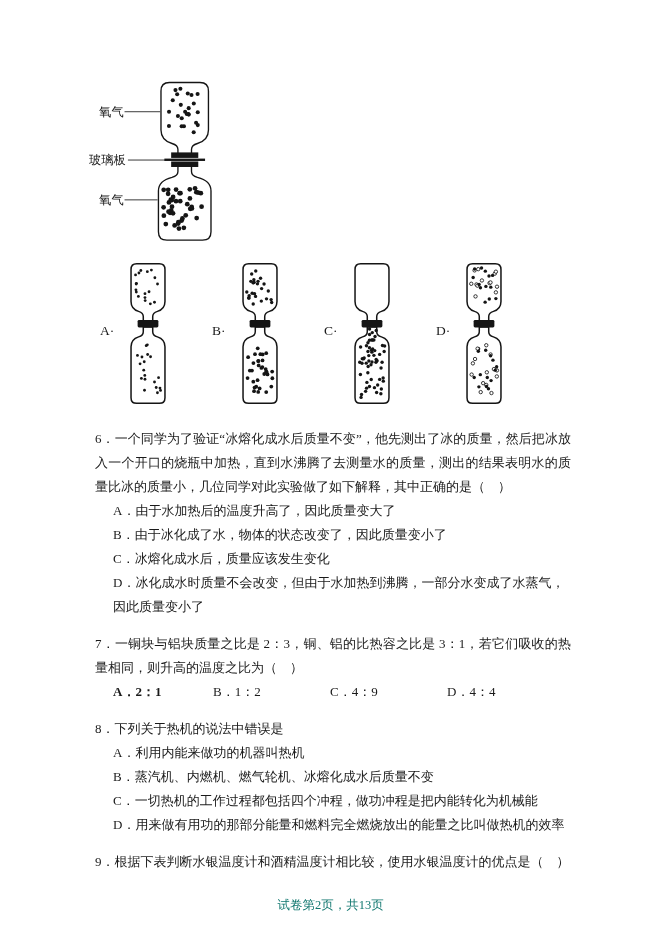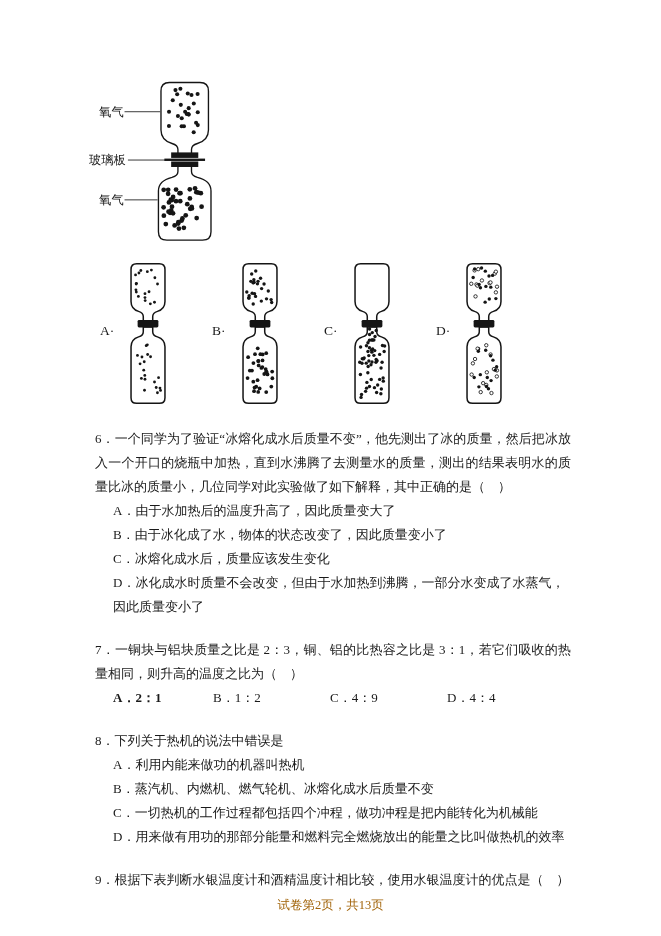--- a/index.html
+++ b/index.html
@@ -14,30 +14,30 @@
   .main-diagram { margin-left:70px; }
   .main-diagram svg text { font-size:14.5px; fill:#151515; font-family:inherit; }
   .flask-outline { fill:none; stroke:#151515; stroke-width:1.6; }
   .pointer-line { stroke:#151515; stroke-width:1; }
 
   .options-row { display:flex; align-items:center; margin-left:100px; margin-top:4px; }
   .option-item { display:flex; align-items:center; width:112px; }
   .opt-label { font-size:13.5px; margin-right:1px; transform:translateY(-6px); }
 
   .questions { margin:14px 0 0 95px; width:476px; font-size:13px; line-height:24px; }
-  .question { margin-top:19px; }
+  .question { margin-top:13px; }
   .question:first-child { margin-top:8px; }
   .stem { text-align:justify; }
   .opt-line { padding-left:18px; }
   .q7-options { display:flex; padding-left:18px; }
   .q7-options span:nth-child(1){ width:100px;font-weight:bold; }
   .q7-options span:nth-child(2){ width:117px; }
   .q7-options span:nth-child(3){ width:117px; }
 
-  .footer { position:absolute; bottom:22px; left:0; width:100%; text-align:center; font-size:12.5px; color:#a16207; }
+  .footer { position:absolute; bottom:22px; left:0; width:100%; text-align:center; font-size:12.5px; color:#0f766e; }
 </style>
 </head>
 <body>
 
 <div class="page">
 
   <div class="main-diagram">
     <svg viewBox="0 0 240 210" width="204" height="178">
       <path class="flask-outline" d="M 107 20 Q 107 10 117 10 L 153 10 Q 163 10 163 20 L 163 66 Q 163 78 150 82 Q 143 84 143 89 L 143 96 L 127 96 L 127 89 Q 127 84 120 82 Q 107 78 107 66 Z"></path>
       <path class="flask-outline" d="M 127 108 L 143 108 L 143 115 Q 143 120 150 122 Q 166 126 166 138 L 166 186 Q 166 196 156 196 L 114 196 Q 104 196 104 186 L 104 138 Q 104 126 120 122 Q 127 120 127 115 Z"></path>

